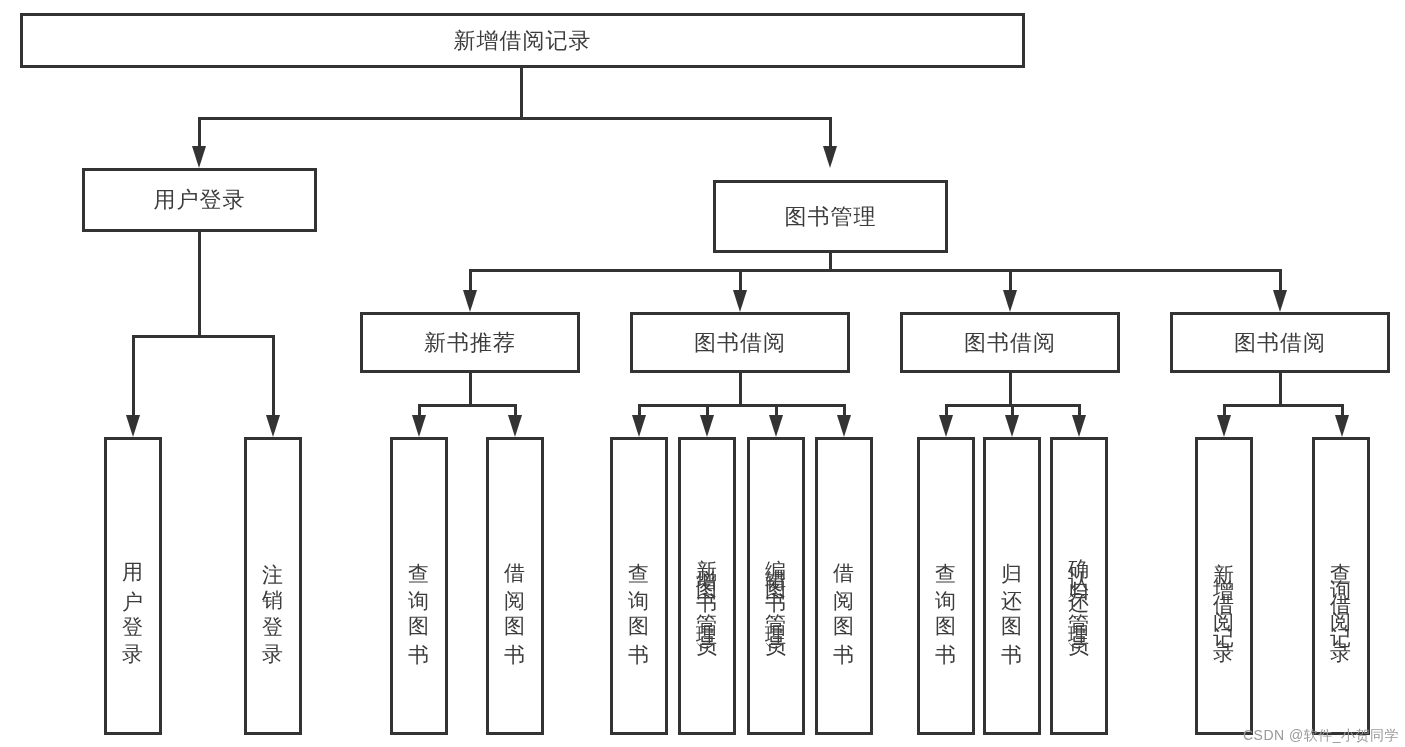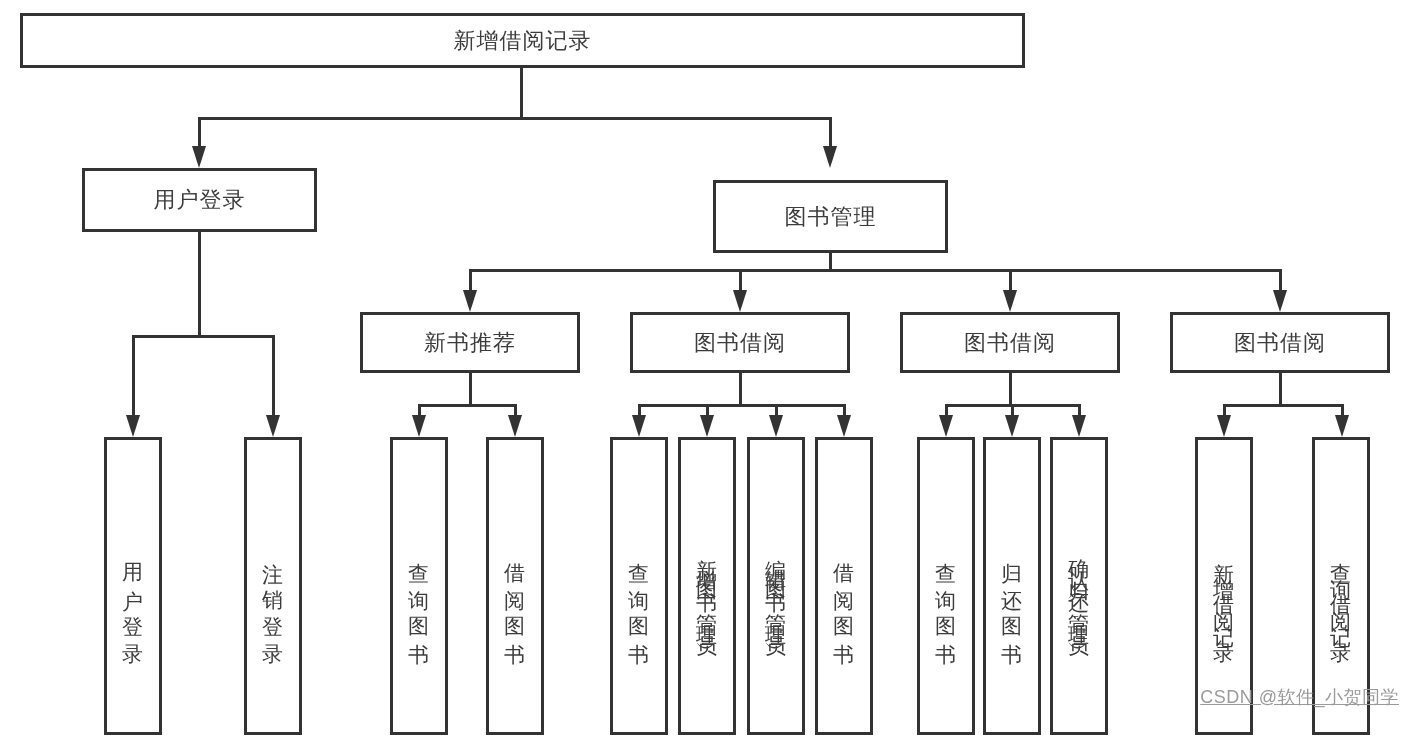--- a/index.html
+++ b/index.html
@@ -34,26 +34,25 @@
   .vline{position:absolute;width:3px;background:var(--line,#333);}
   .hline{position:absolute;height:3px;background:var(--line,#333);}
   .arrow{
     position:absolute;width:0;height:0;
     border-left:7px solid transparent;
     border-right:7px solid transparent;
     border-top:22px solid var(--line,#333);
   }
   .watermark{
     position:absolute;
-    right:6px;top:685px;
-    font-size:18px;
+    right:6px;top:727px;
+    font-size:14px;
     color:var(--watermark,#9a9a9a);
     letter-spacing:0.5px;
     white-space:nowrap;
-    text-decoration:underline;
   }
 </style>
 </head>
 <body>
 
 <div class="canvas">
 
   <div class="vline" style="left:520px;top:68px;height:50px"></div>
   <div class="hline" style="left:198px;top:117px;width:634px"></div>
   <div class="vline" style="left:198px;top:117px;height:31px"></div>

